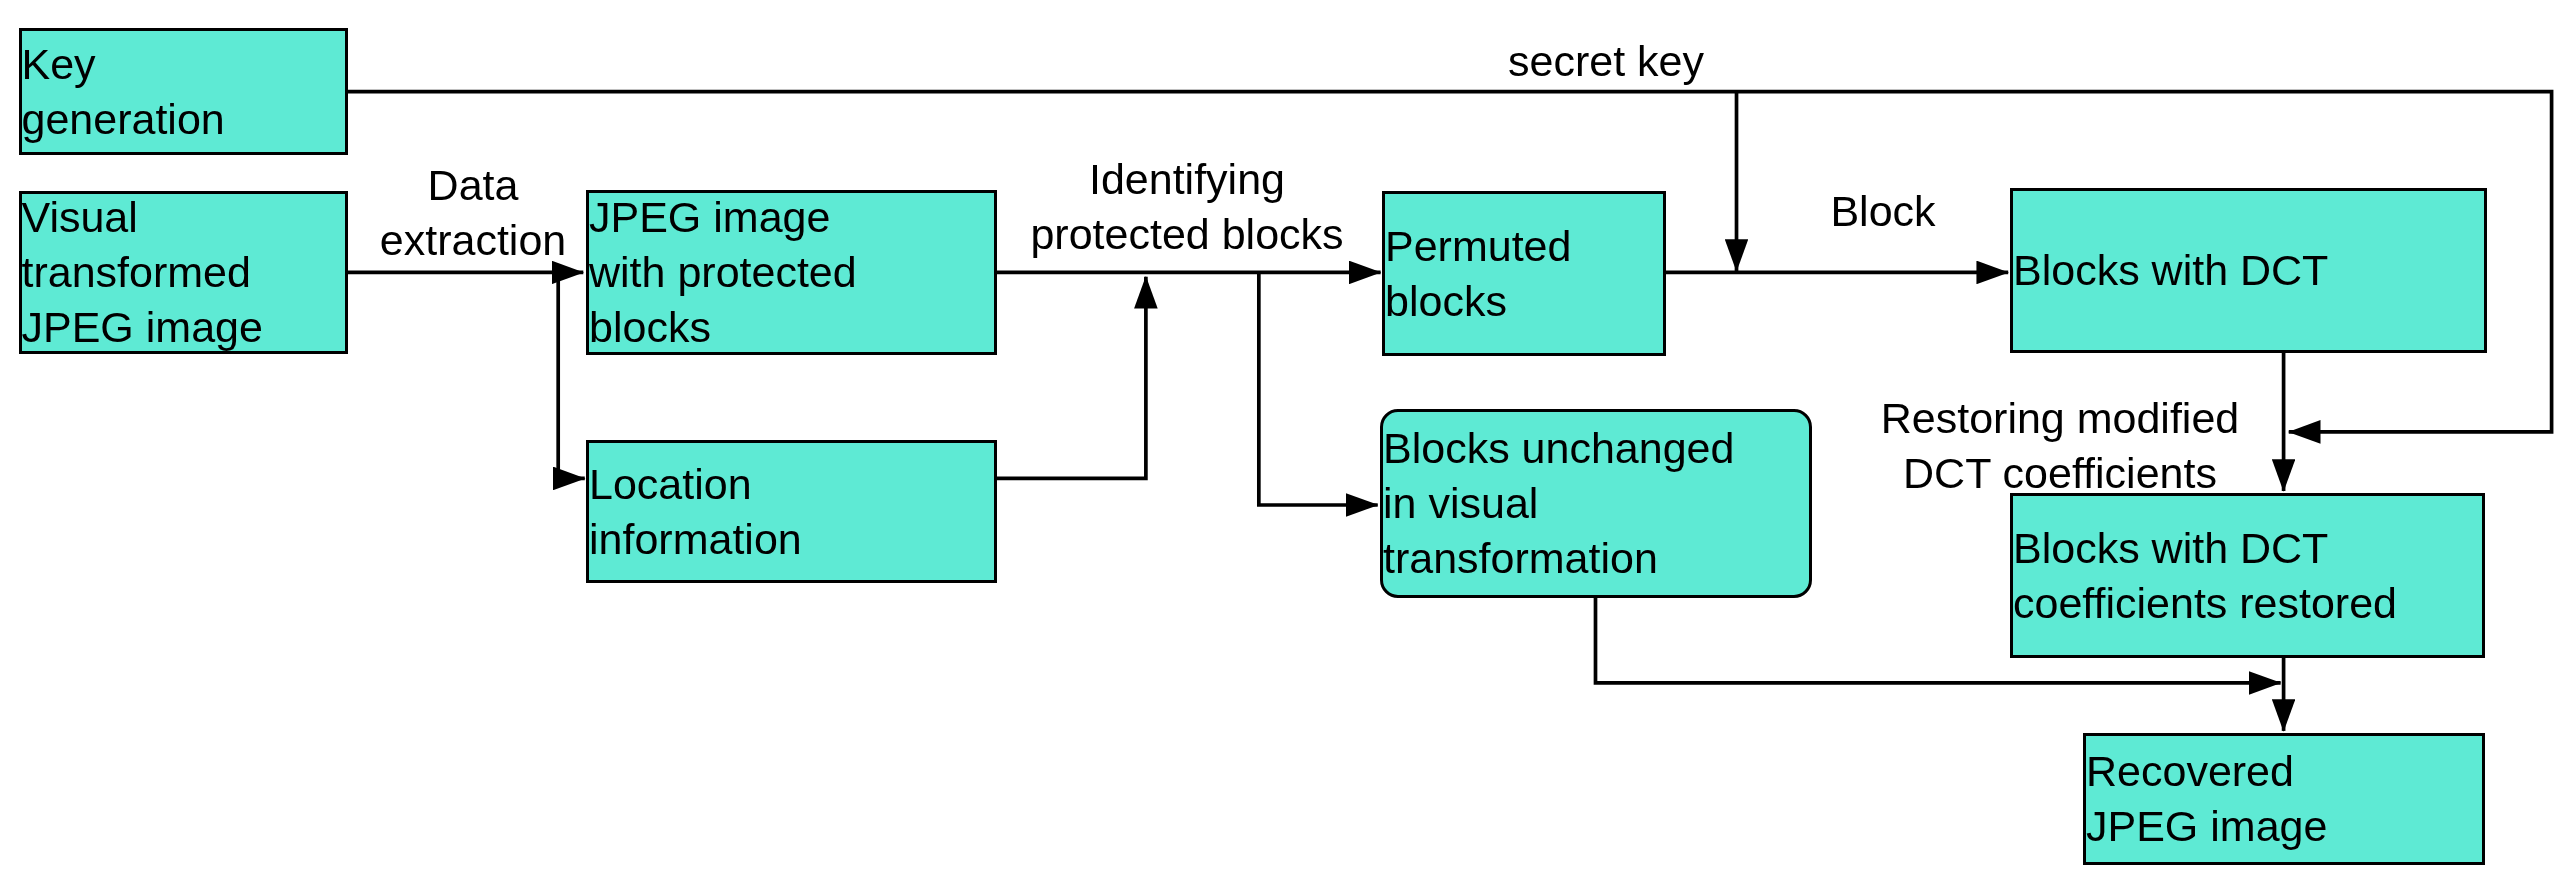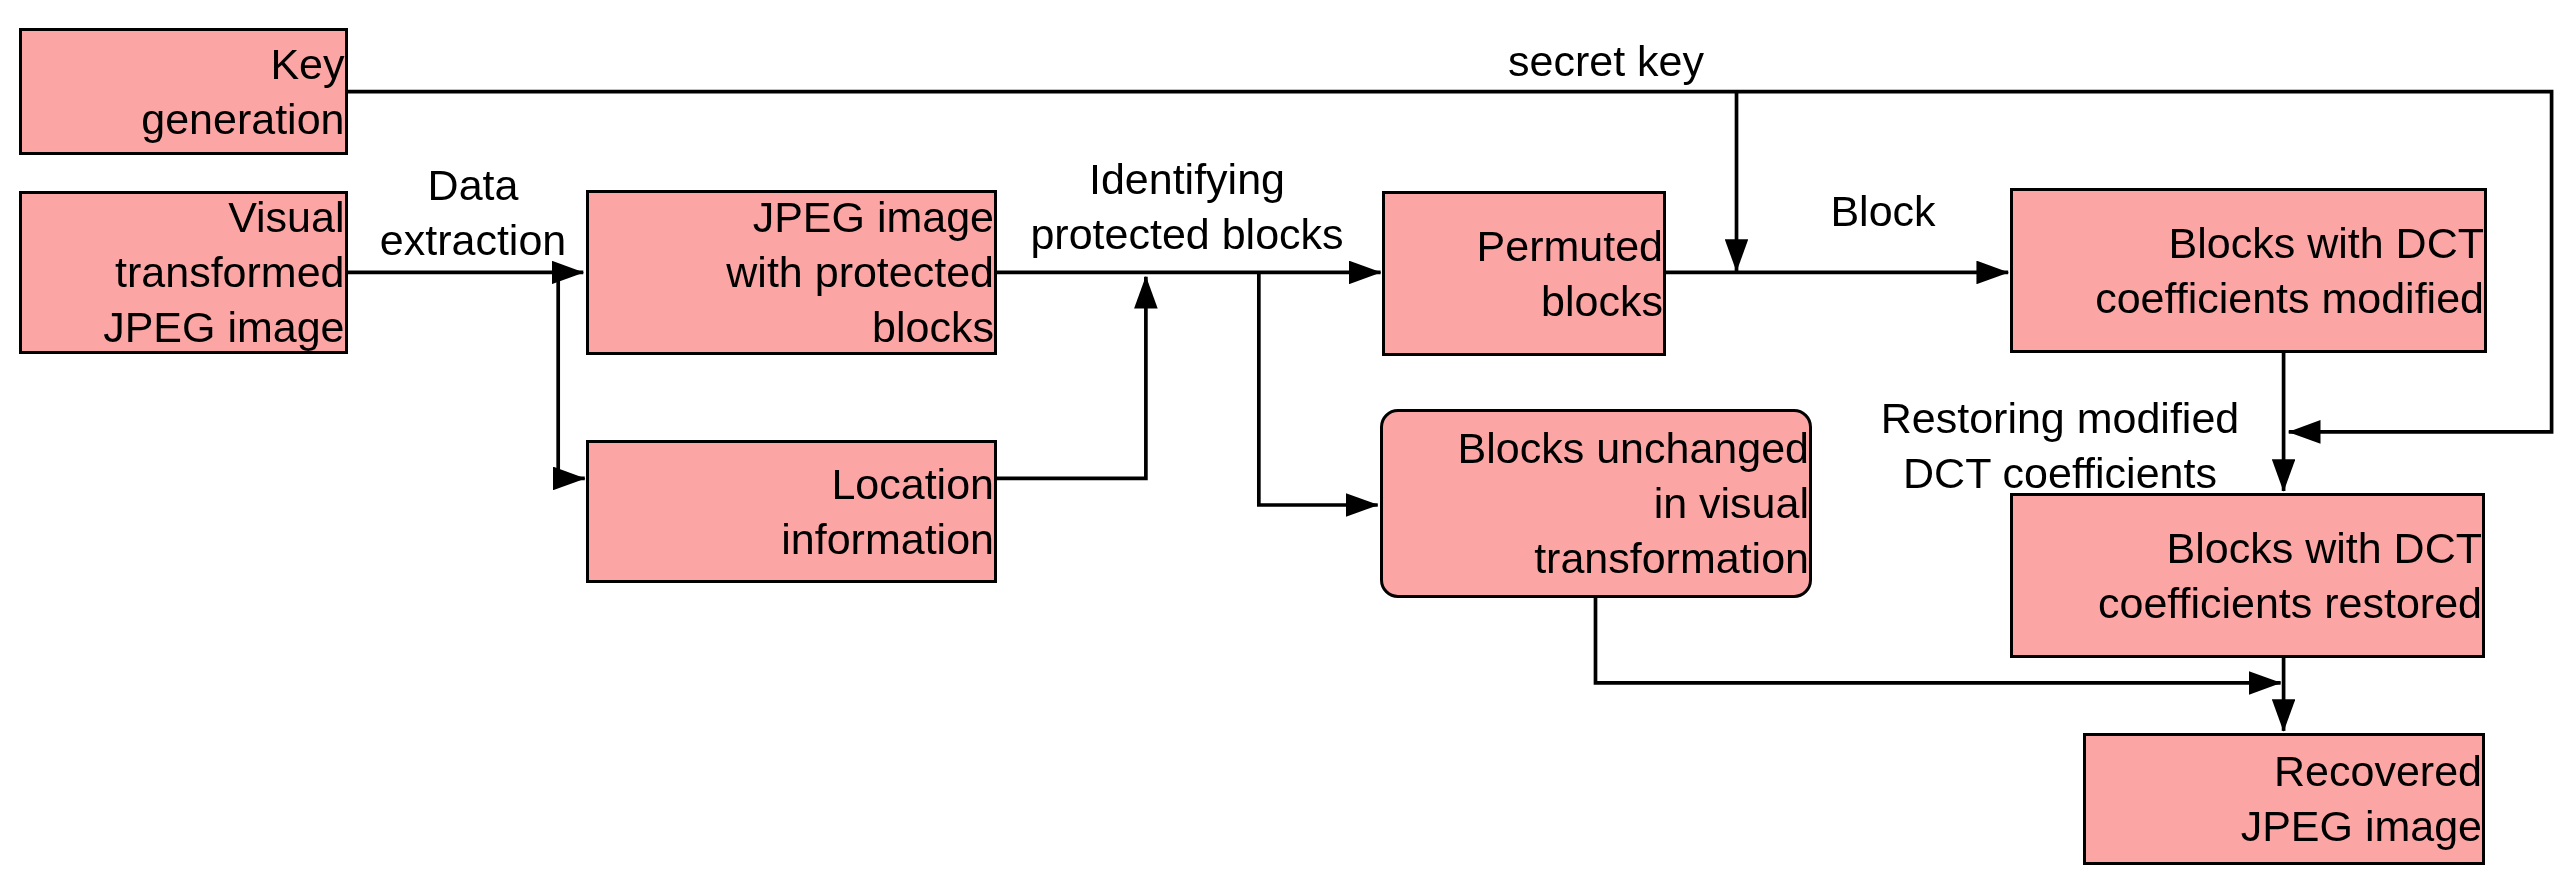--- a/index.html
+++ b/index.html
@@ -20,24 +20,24 @@
     position: absolute;
     left: 0;
     top: 0;
     width: 2576px;
     height: 883px;
   }
   .node {
     position: absolute;
     box-sizing: border-box;
     border: 3.7px solid #000000;
-    background: #fca5a5;
+    background: #5eead4;
     display: flex;
     flex-direction: column;
-    align-items: flex-end;
+    align-items: flex-start;
     justify-content: center;
     text-align: center;
     font-size: 43px;
     line-height: 55px;
     white-space: nowrap;
   }
   .node span { display: block; }
   .flabel {
     position: absolute;
     transform: translate(-50%, -50%);
@@ -102,21 +102,20 @@
   </div>
 
   <div class="node" style="left:1380px; top:409px; width:432px; height:189px;border-radius:18px;">
     <span>Blocks unchanged</span>
     <span>in visual</span>
     <span>transformation</span>
   </div>
 
   <div class="node" style="left:2010px; top:188px; width:477px; height:165px;">
     <span>Blocks with DCT</span>
-    <span>coefficients modified</span>
   </div>
 
   <div class="node" style="left:2010px; top:493px; width:475px; height:165px;">
     <span>Blocks with DCT</span>
     <span>coefficients restored</span>
   </div>
 
   <div class="node" style="left:2083px; top:733px; width:402px; height:132px;">
     <span>Recovered</span>
     <span>JPEG image</span>

